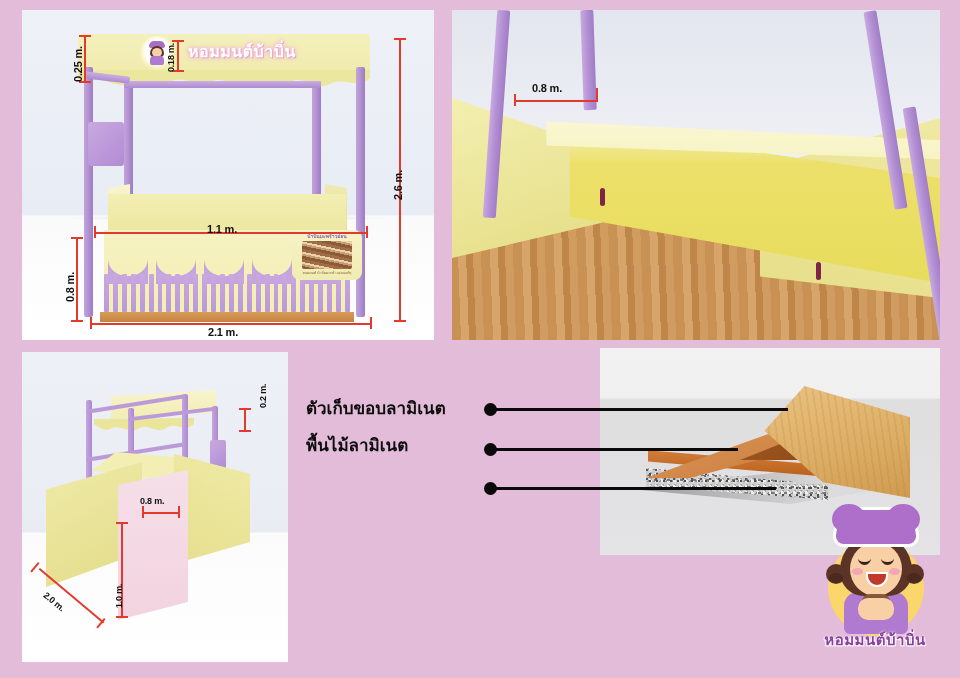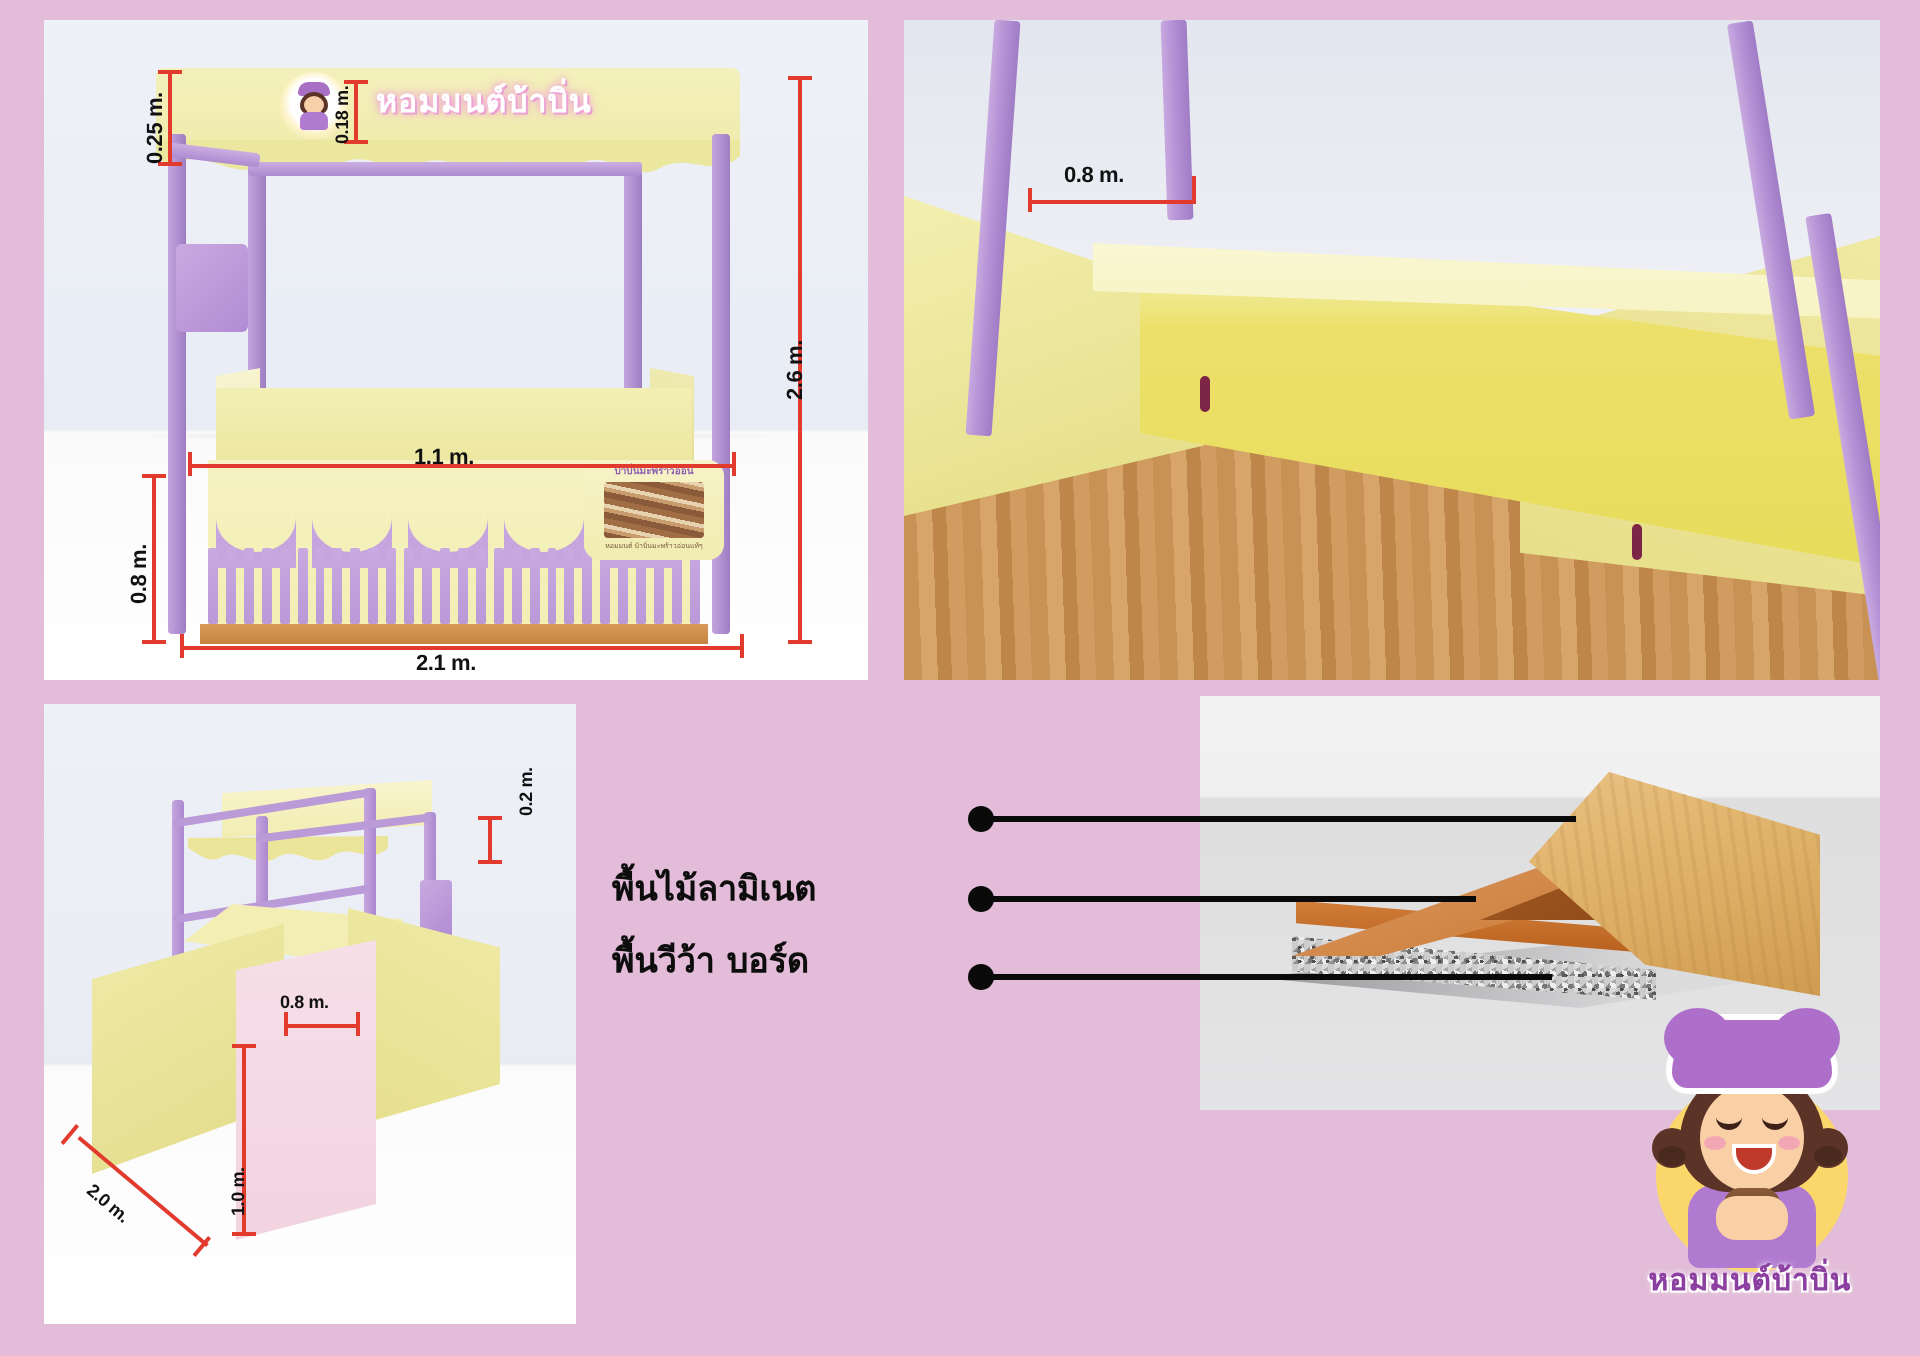--- a/index.html
+++ b/index.html
@@ -509,25 +509,25 @@
   <div class="d-shadow"></div>
   <div class="d-board"></div>
   <div class="d-lam-strip"></div>
   <div class="d-wedge"></div>
   <div class="d-notch"></div>
   <div class="d-wood-top"></div>
   <div class="d-wood-grain"></div>
 </div>
 
 <div id="callouts">
-  <div class="callout-row" style="top:36px;">
+  <div class="callout-row" style="top:0;">
+    <span class="callout-label">ตัวเก็บขอบลามิเนต</span>
+  </div>
+  <div class="callout-row" style="top:36px;align-items:flex-end;">
     <span class="callout-label">พื้นไม้ลามิเนต</span>
-  </div>
-  <div class="callout-row" style="top:72px;">
-    <span class="callout-label">พื้นวีว้า บอร์ด</span>
   </div>
 </div>
 
 <div class="lead-dot" style="left:484px; top:403px;"></div>
 <div class="lead" style="left:492px; top:408px; width:296px;"></div>
 
 <div class="lead-dot" style="left:484px; top:443px;"></div>
 <div class="lead" style="left:492px; top:448px; width:246px;"></div>
 
 <div class="lead-dot" style="left:484px; top:482px;"></div>

